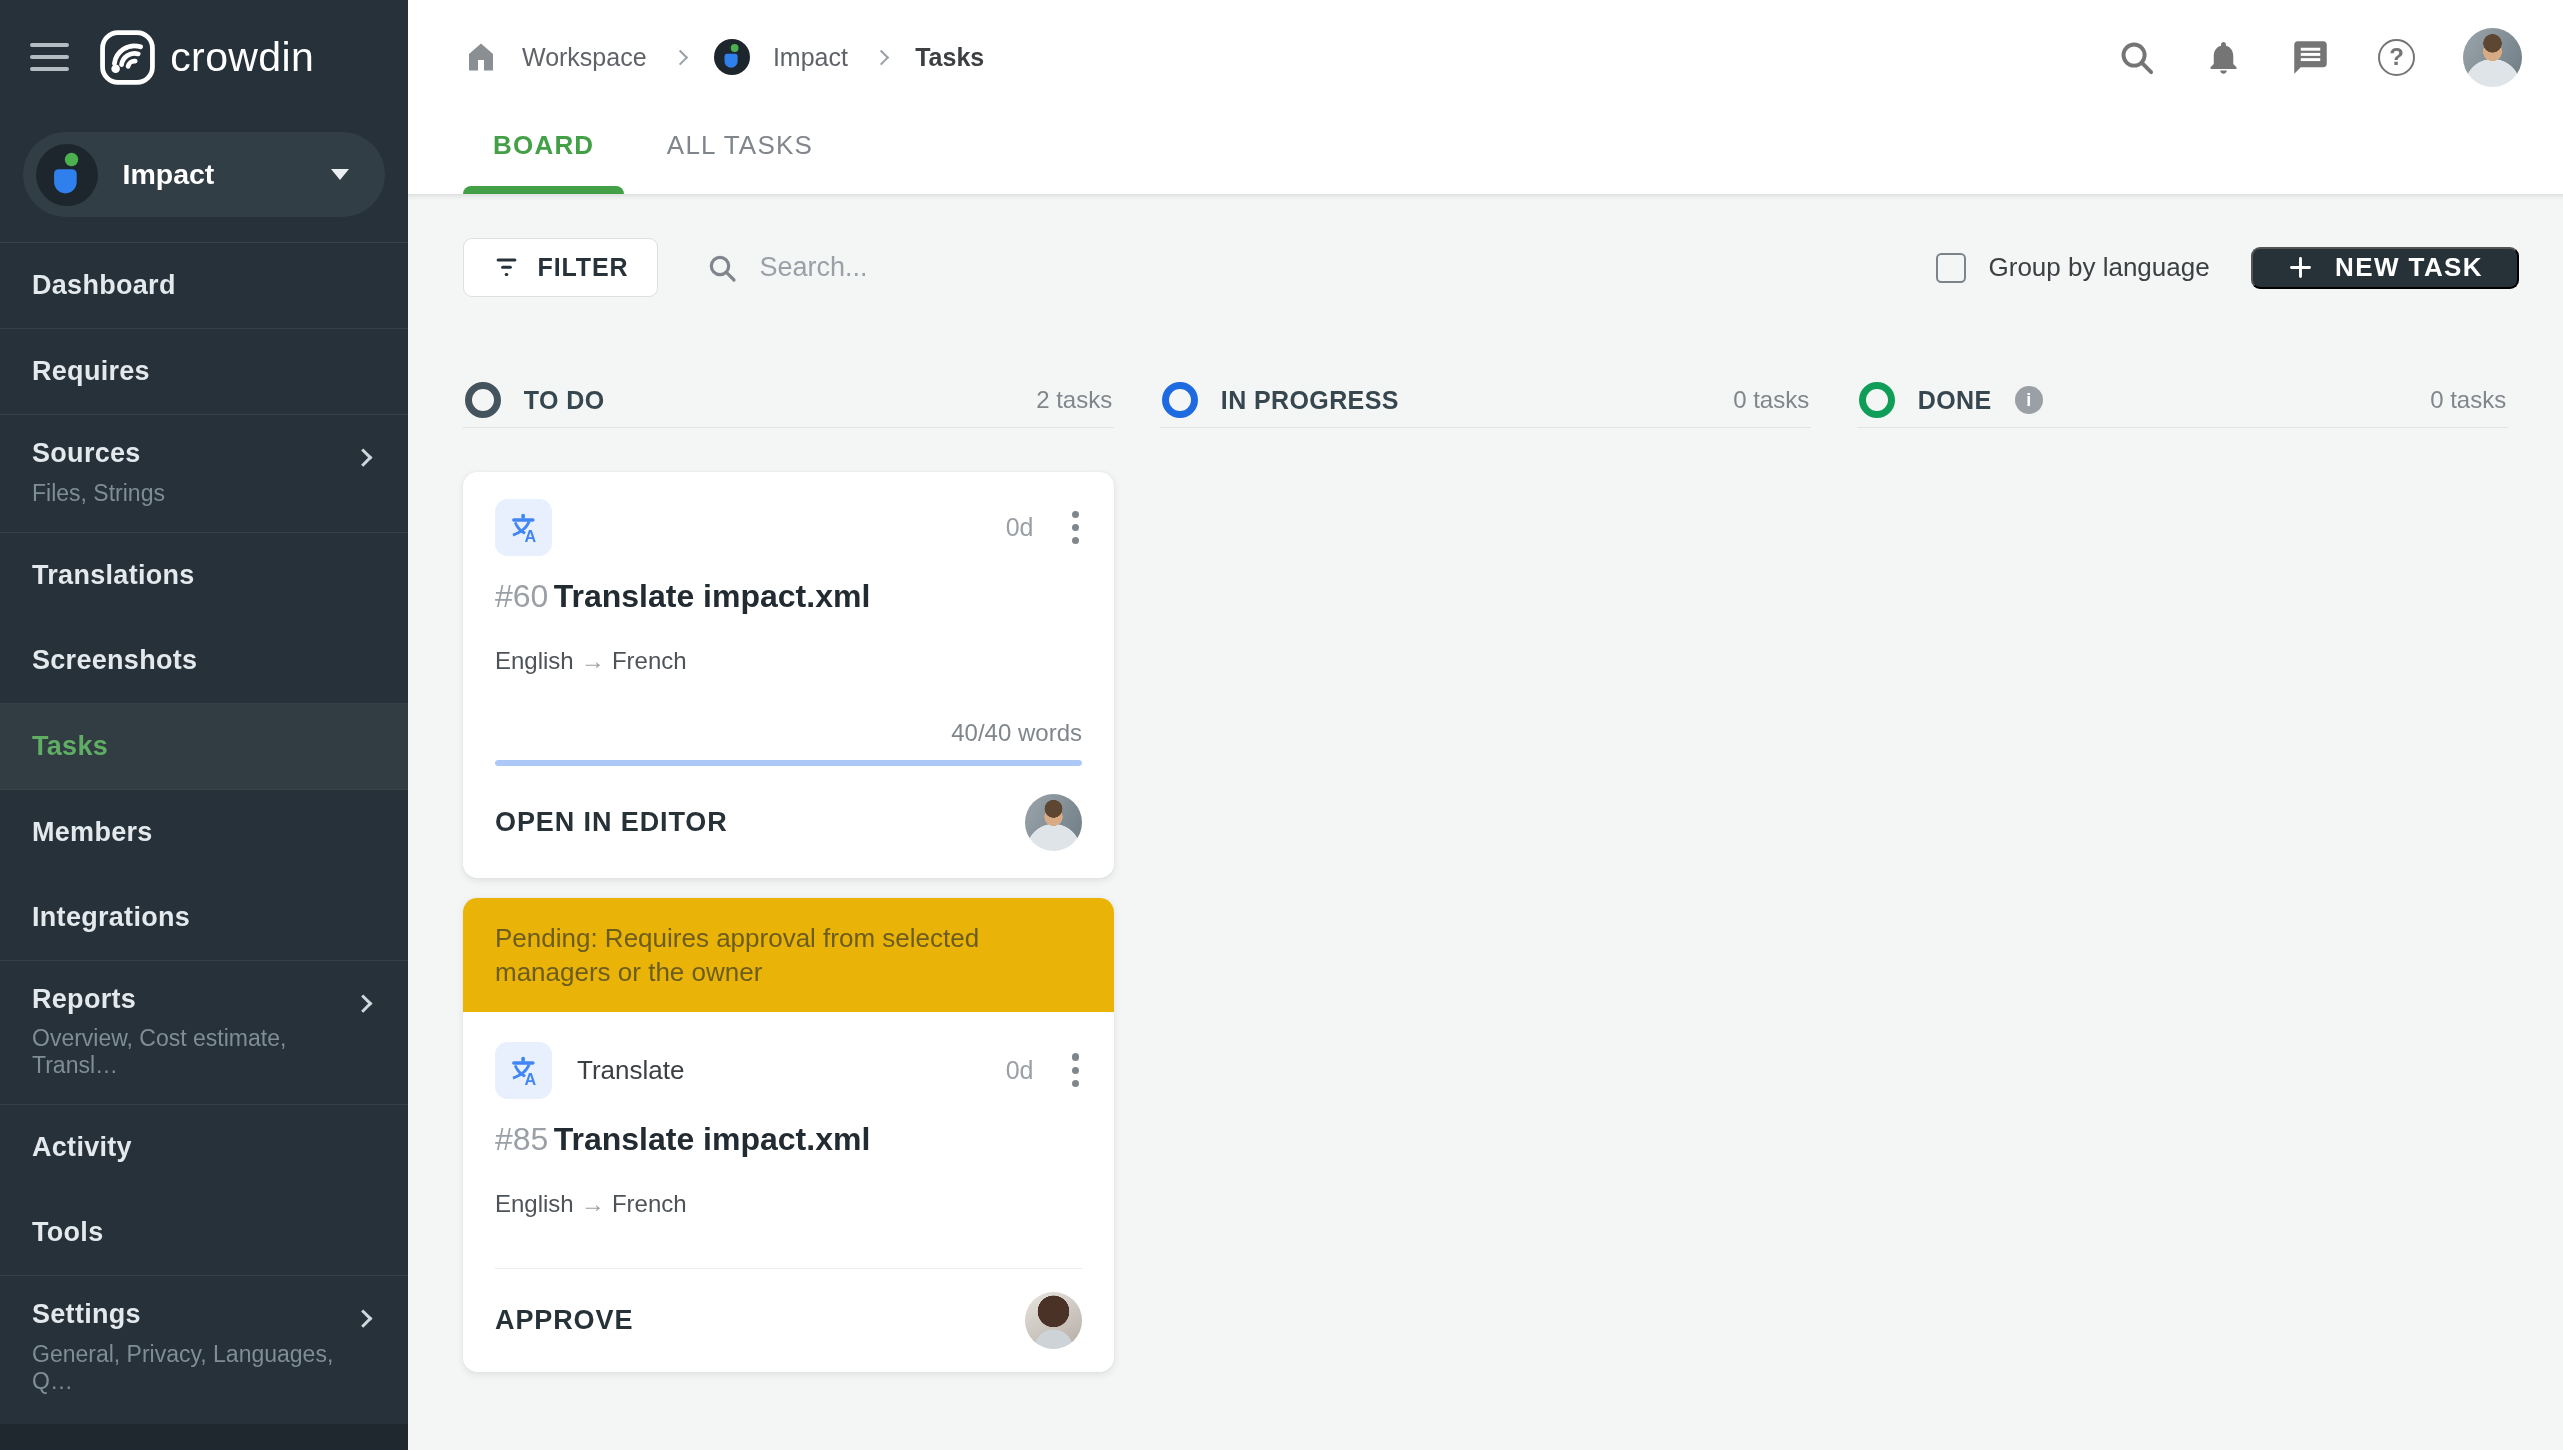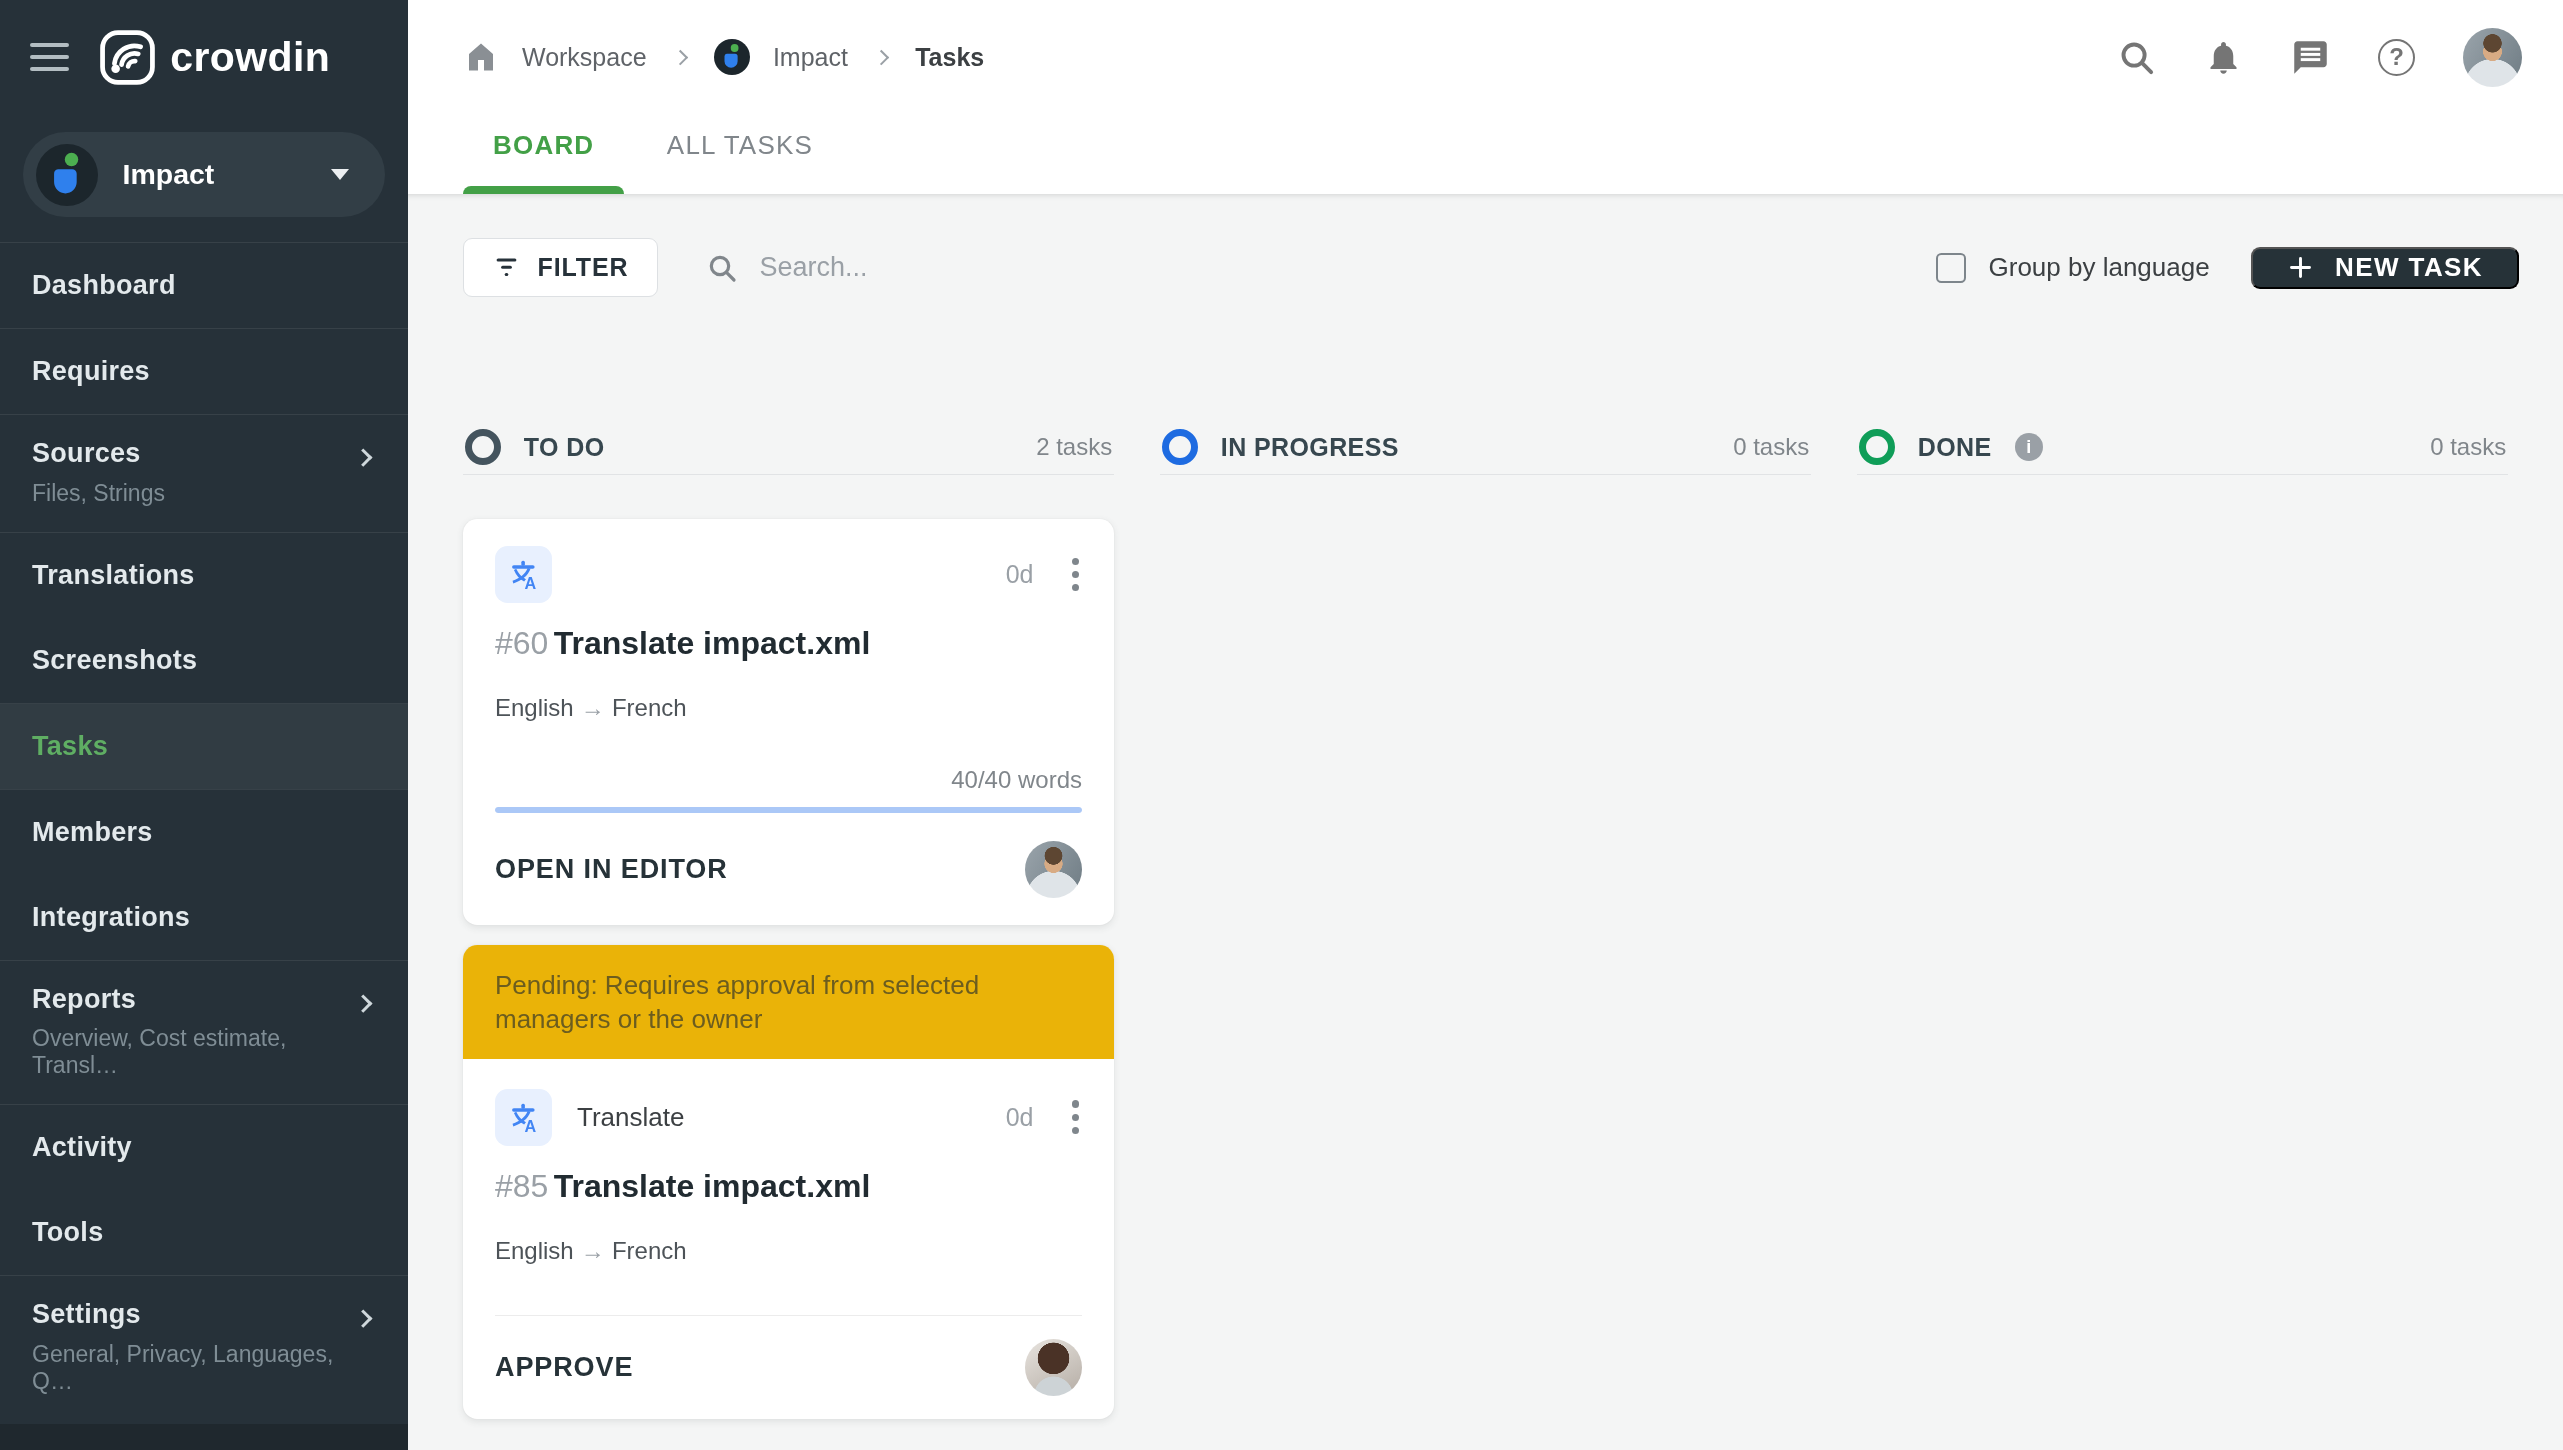--- a/index.html
+++ b/index.html
@@ -6,21 +6,21 @@
   html,body { width:2563px; height:1451px; overflow:hidden; }
   body { font-family:"Liberation Sans","DejaVu Sans",sans-serif; display:flex; background:#f4f5f5; }
 
   
   .sidebar { width:408px; background:#263139; color:#e3e9ec; flex-shrink:0; display:flex; flex-direction:column; position:relative; }
   .sidebar-header { height:114px; display:flex; align-items:center; padding:0 30px; gap:30px; }
   .hamburger { width:39px; height:28.5px; display:flex; flex-direction:column; justify-content:space-between; cursor:pointer; }
   .hamburger i { display:block; height:4.4px; border-radius:2.7px; background:#b3bdc2; }
   .logo { display:flex; align-items:center; gap:14.2px; }
   .logo-mark { width:57px; height:57px; }
-  .logo-word { font-size:41px; font-weight:700; color:#fff; letter-spacing:0.4px; }
+  .logo-word { font-size:41px; font-weight:400; color:#fff; letter-spacing:0.4px; }
 
   .project-selector { margin:18px 23px 25px; height:85px; background:#323e46; border-radius:43px; display:flex; align-items:center; padding:0 36px 0 12.5px; cursor:pointer; }
   .project-avatar { width:62px; height:62px; flex-shrink:0; }
   .project-name { flex:1; margin-left:25px; font-size:28.5px; font-weight:700; color:#fff; }
   .caret-down { width:0; height:0; border-left:9.8px solid transparent; border-right:9.8px solid transparent; border-top:11.6px solid #eceff1; }
 
   .nav { flex:1; }
   .nav-divider { border-top:1.8px solid rgba(255,255,255,0.08); }
   .nav-item { padding:0 32px; height:85px; display:flex; align-items:center; cursor:pointer; position:relative; }
   .nav-item .label { font-size:27px; font-weight:700; color:#e3e9ec; letter-spacing:0.3px; }
@@ -71,21 +71,21 @@
   .search-input::placeholder { color:#9aa0a6; }
   .group-by { display:flex; align-items:center; gap:23px; margin-right:41px; cursor:pointer; }
   .checkbox { width:30px; height:30px; border:2.7px solid #7d858b; border-radius:5.3px; background:transparent; }
   .group-by .txt { font-size:26px; color:#3c4043; }
   .new-task-btn { height:42px; padding:0 34px; background:#263238; border-radius:9px; display:flex; align-items:center; gap:21.4px; cursor:pointer; }
   .new-task-btn .txt { color:#fff; font-size:26px; font-weight:700; letter-spacing:1.4px; }
   .plus-icon { width:27px; height:27px; }
 
   .columns { display:flex; gap:46px; margin-top:85px; }
   .column { width:651px; flex-shrink:0; }
-  .col-header { display:flex; align-items:center; gap:23px; padding:0 1.8px 9px; border-bottom:1.8px solid #e1e3e5;margin-top:47px; }
+  .col-header { display:flex; align-items:center; gap:23px; padding:0 1.8px 9px; border-bottom:1.8px solid #e1e3e5; }
   .ring { width:36px; height:36px; border-radius:50%; border:7.1px solid; flex-shrink:0; }
   .col-name { font-size:25px; font-weight:700; color:#37474f; letter-spacing:0.4px; }
   .info-badge { width:28px; height:28px; border-radius:50%; background:#9aa0a6; color:#fff; font-size:18px; font-weight:700; display:flex; align-items:center; justify-content:center; }
   .col-count { margin-left:auto; font-size:24px; color:#80868b; }
   .col-cards { margin-top:44px; display:flex; flex-direction:column; gap:19.6px; }
 
   .card { background:#fff; border-radius:14.2px; box-shadow:0 2.7px 7.1px rgba(60,64,67,0.10), 0 0 1.8px rgba(60,64,67,0.08); }
   .card-inner { padding:27px 32px; }
   .card-head { display:flex; align-items:center; height:57px; }
   .type-chip { width:57px; height:57px; border-radius:12.5px; background:#e8f0fe; display:flex; align-items:center; justify-content:center; }

